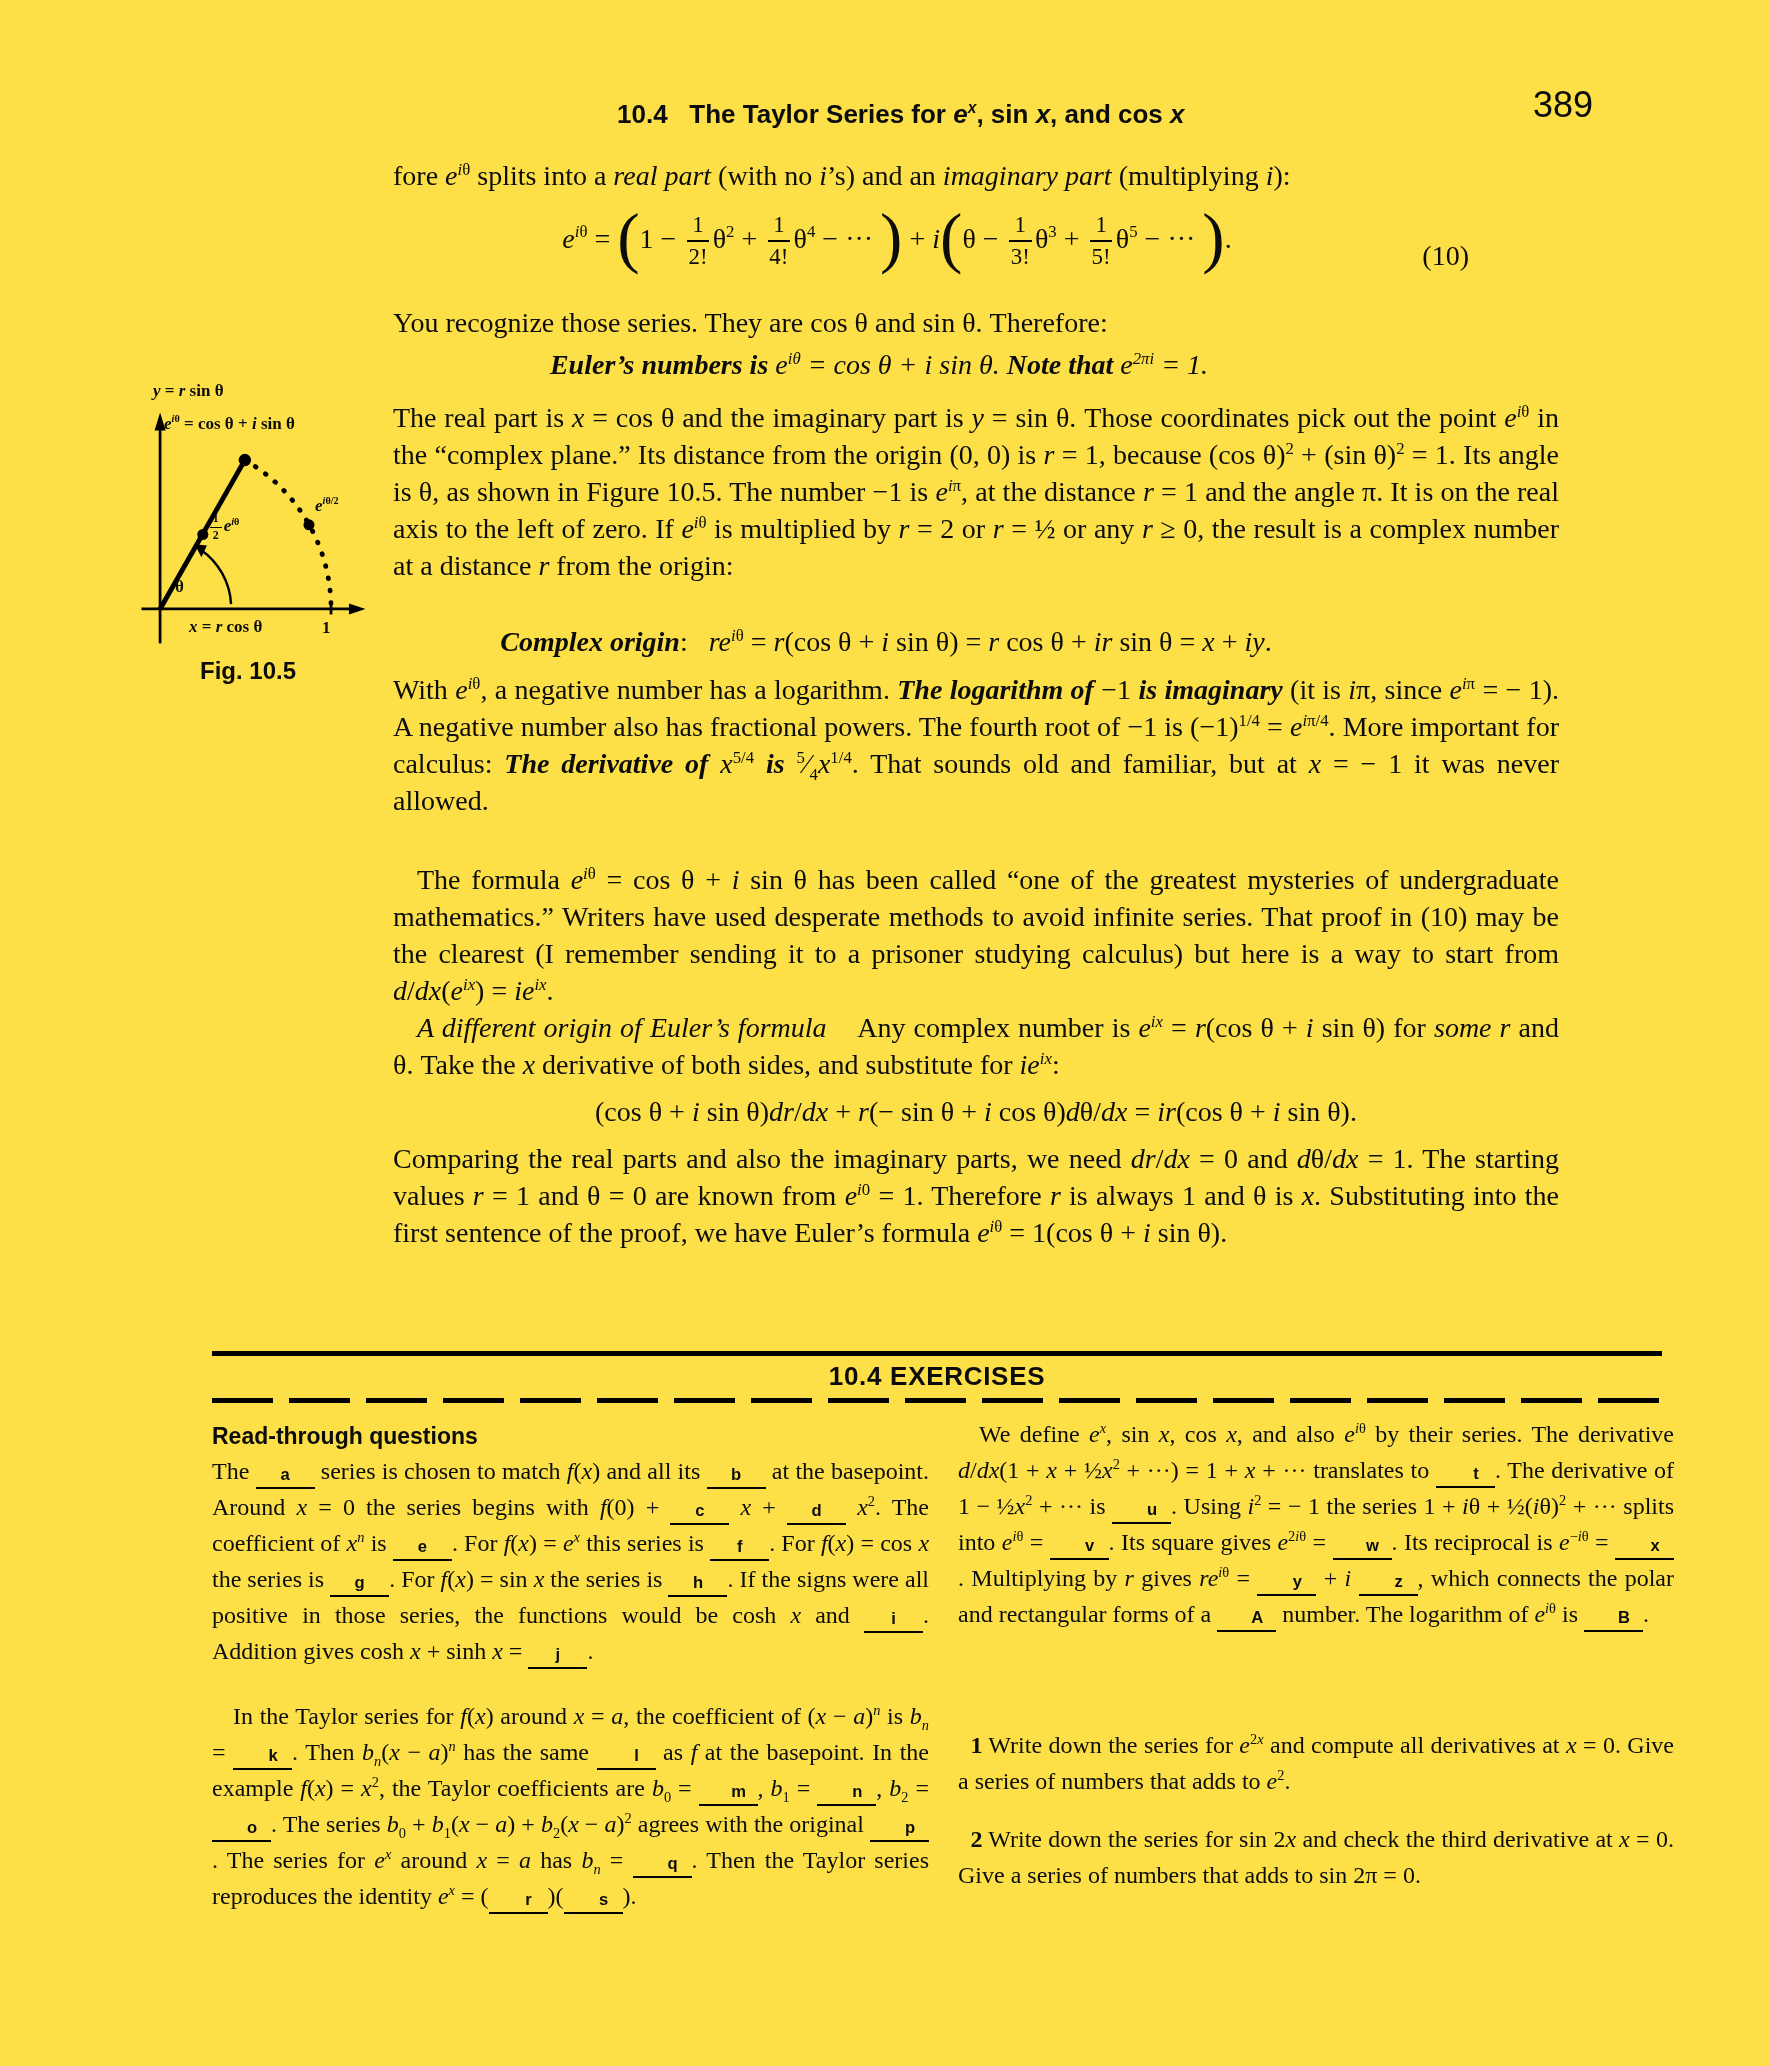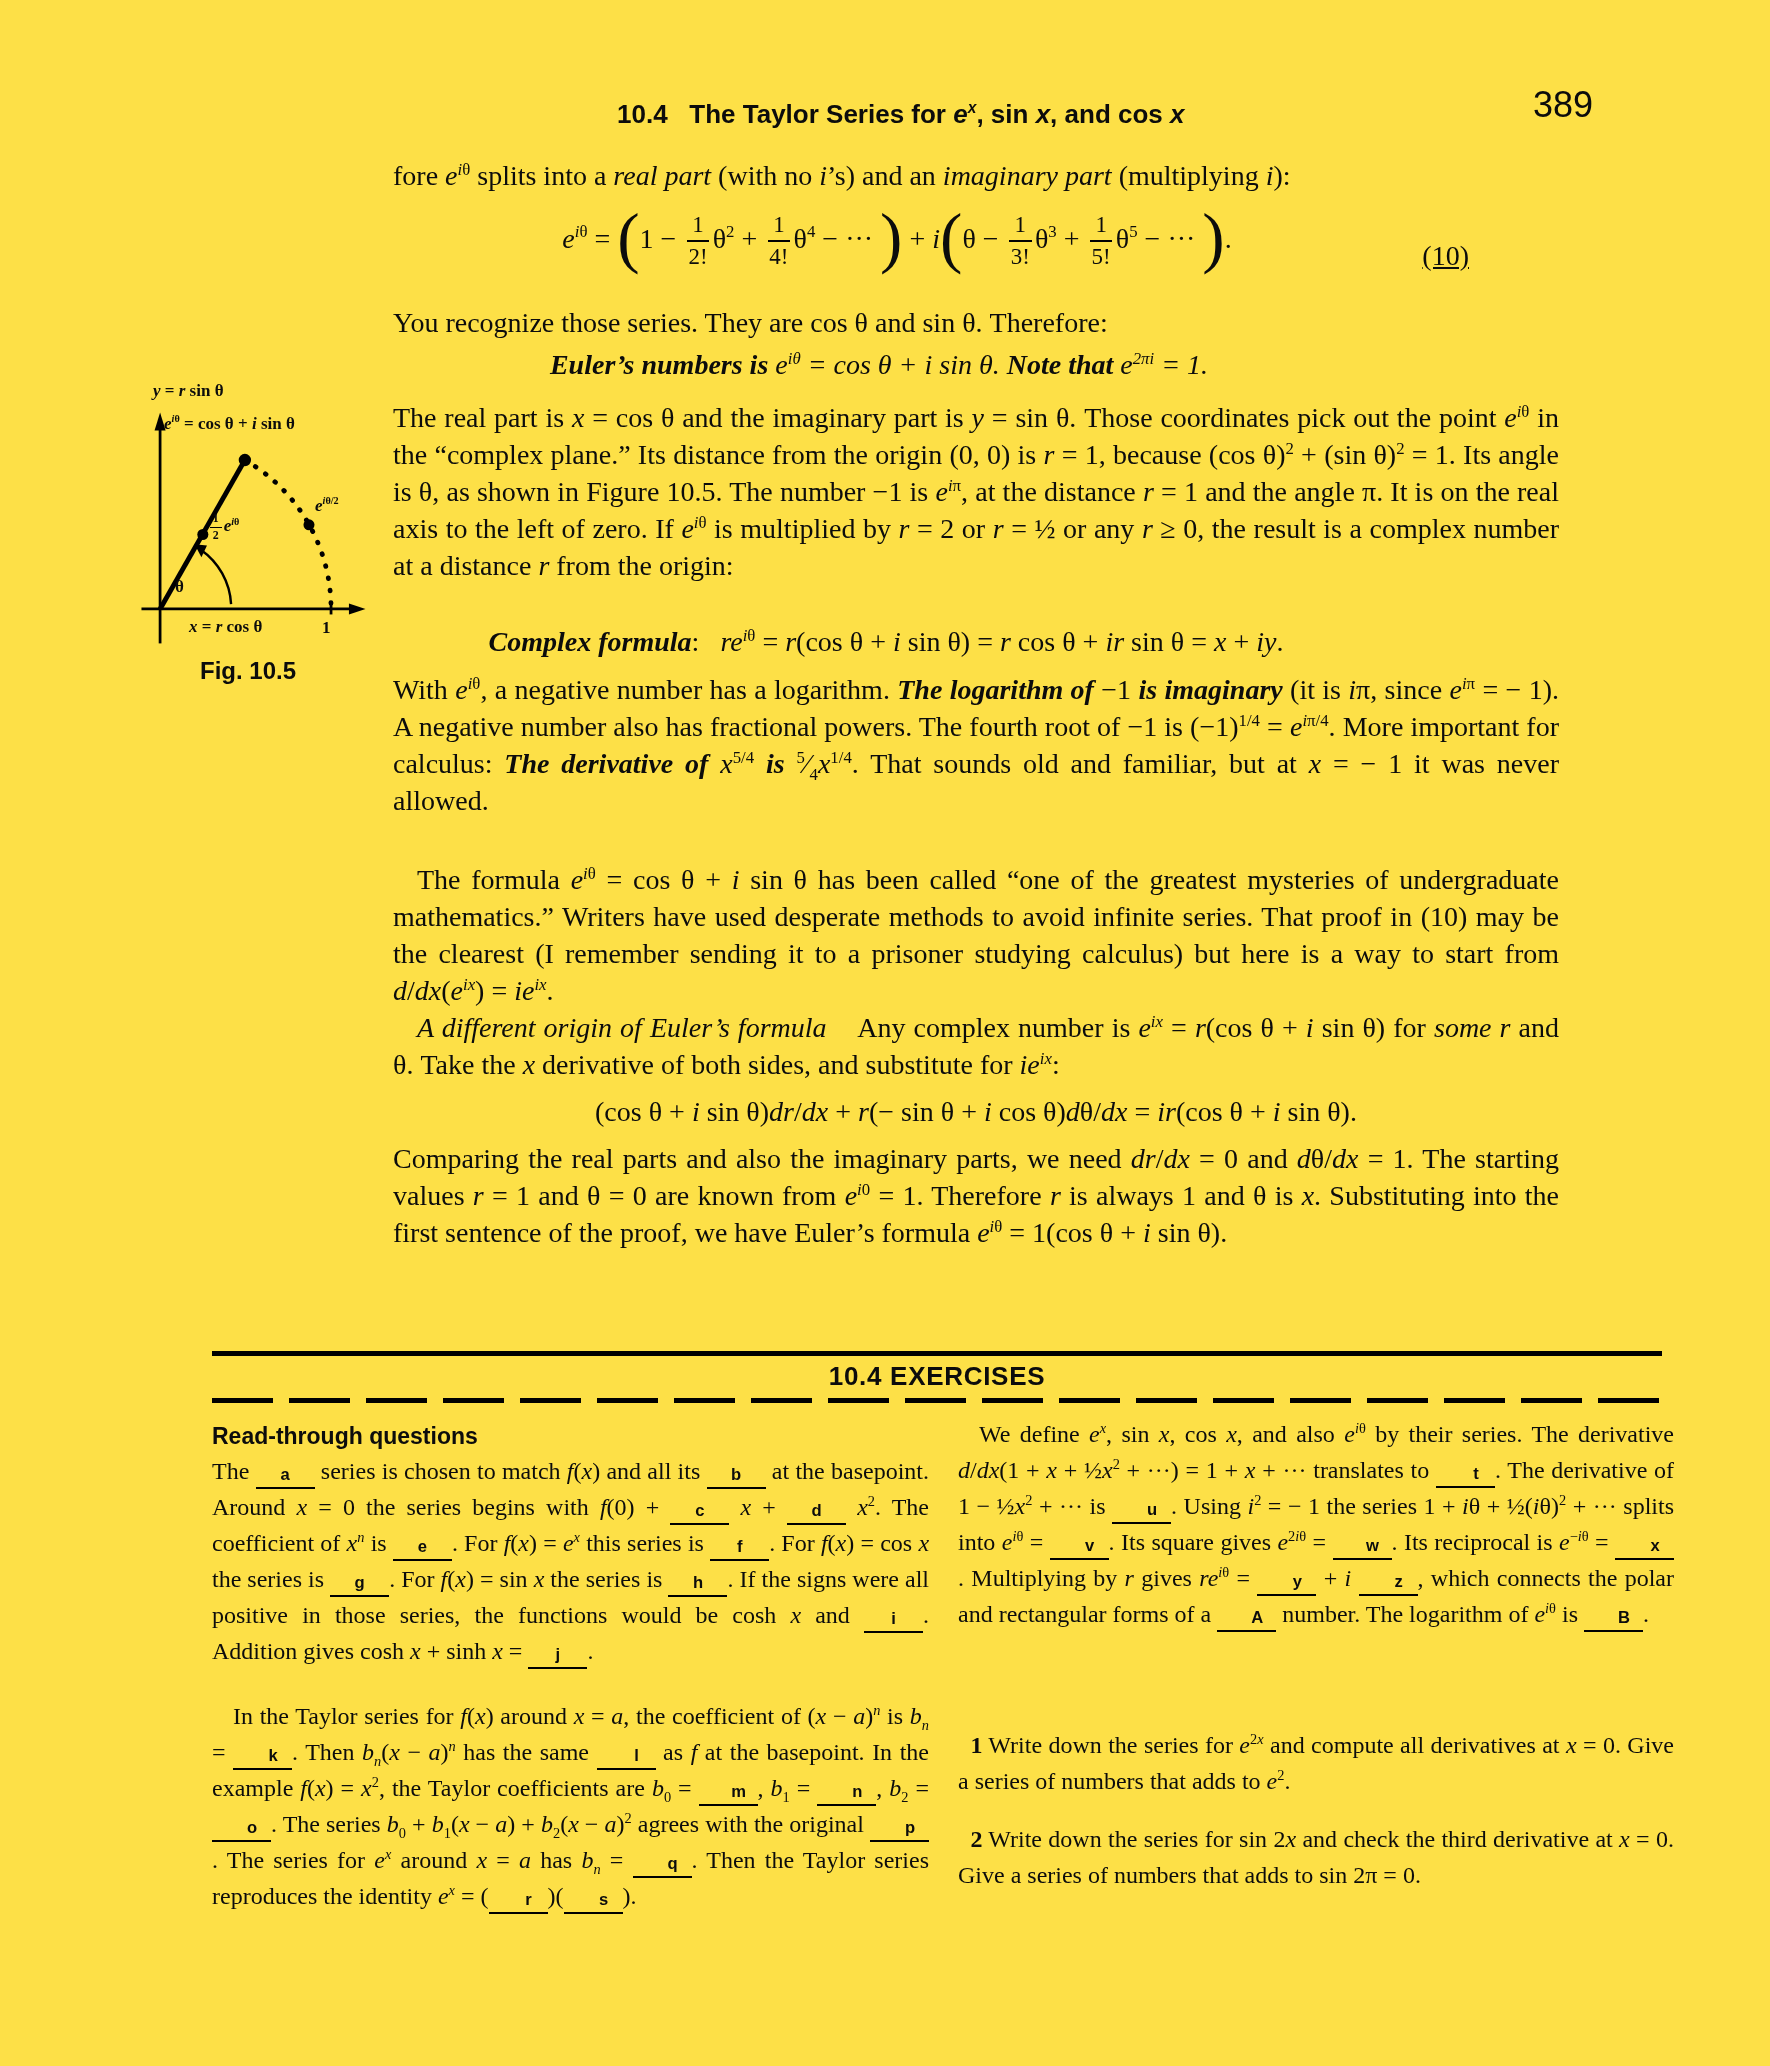--- a/index.html
+++ b/index.html
@@ -68,33 +68,33 @@
         </span>θ<sup>2</sup> + <span class="frac">
           <span class="fn">1</span>
           <span class="fd">4!</span>
         </span>θ<sup>4</sup> − ··· <span class="bp">)</span> + <i>i</i><span class="bp">(</span>θ − <span class="frac">
           <span class="fn">1</span>
           <span class="fd">3!</span>
         </span>θ<sup>3</sup> + <span class="frac">
           <span class="fn">1</span>
           <span class="fd">5!</span>
         </span>θ<sup>5</sup> − ··· <span class="bp">)</span>.</span>
-    <span class="abs" style="right:90px;top:26px;text-decoration:underline;">(10)</span>
+    <span class="abs" style="right:90px;top:26px;">(10)</span>
   </div>
 
   <div class="abs body-text" style="left:393px;top:304px;width:1166px;">You recognize those series. They are cos θ and sin θ. Therefore:</div>
 
   <div class="abs center-line ital" style="left:393px;top:349px;width:1166px;font-size:28px;">
     <span class="shiftL140"><b>Euler’s numbers is</b> e<sup>iθ</sup> = cos θ + i sin θ. <b>Note that</b> e<sup>2πi</sup> = 1.</span>
   </div>
 
   <div class="abs body-text" style="left:393px;top:399px;width:1166px;">The real part is <i>x</i> = cos θ and the imaginary part is <i>y</i> = sin θ. Those coordinates pick out the point <i>e</i><sup><i>i</i>θ</sup> in the “complex plane.” Its distance from the origin (0, 0) is <i>r</i> = 1, because (cos θ)<sup>2</sup> + (sin θ)<sup>2</sup> = 1. Its angle is θ, as shown in Figure 10.5. The number −1 is <i>e</i><sup><i>i</i>π</sup>, at the distance <i>r</i> = 1 and the angle π. It is on the real axis to the left of zero. If <i>e</i><sup><i>i</i>θ</sup> is multiplied by <i>r</i> = 2 or <i>r</i> = ½ or any <i>r</i> ≥ 0, the result is a complex number at a distance <i>r</i> from the origin:</div>
 
   <div class="abs center-line" style="left:393px;top:626px;width:1166px;font-size:28px;">
-    <span class="shiftL130"><b><i>Complex formula</i></b>:&nbsp;&nbsp; <i>re</i><sup><i>i</i>θ</sup> = <i>r</i>(cos θ + <i>i</i> sin θ) = <i>r</i> cos θ + <i>ir</i> sin θ = <i>x</i> + <i>iy</i>.</span>
+    <span class="shiftL130"><b><i>Complex origin</i></b>:&nbsp;&nbsp; <i>re</i><sup><i>i</i>θ</sup> = <i>r</i>(cos θ + <i>i</i> sin θ) = <i>r</i> cos θ + <i>ir</i> sin θ = <i>x</i> + <i>iy</i>.</span>
   </div>
 
   <div class="abs body-text" style="left:393px;top:671px;width:1166px;">With <i>e</i><sup><i>i</i>θ</sup>, a negative number has a logarithm. <b><i>The logarithm of</i></b> −1 <b><i>is imaginary</i></b> (it is <i>i</i>π, since <i>e</i><sup><i>i</i>π</sup> = − 1). A negative number also has fractional powers. The fourth root of −1 is (−1)<sup>1/4</sup> = <i>e</i><sup><i>i</i>π/4</sup>. More important for calculus: <b><i>The derivative of</i></b> <i>x</i><sup>5/4</sup> <b><i>is</i></b> <sup>5</sup>⁄<sub>4</sub><i>x</i><sup>1/4</sup>. That sounds old and familiar, but at <i>x</i> = − 1 it was never allowed.</div>
 
 
   <div class="abs body-text indent35" style="left:393px;top:861px;width:1166px;">The formula <i>e</i><sup><i>i</i>θ</sup> = cos θ + <i>i</i> sin θ has been called “one of the greatest mysteries of undergraduate mathematics.” Writers have used desperate methods to avoid infinite series. That proof in (10) may be the clearest (I remember sending it to a prisoner studying calculus) but here is a way to start from <i>d</i>/<i>dx</i>(<i>e</i><sup><i>ix</i></sup>) = <i>ie</i><sup><i>ix</i></sup>.</div>
 
   <div class="abs body-text indent35" style="left:393px;top:1009px;width:1166px;"><i>A different origin of Euler’s formula</i>&nbsp;&nbsp;&nbsp; Any complex number is <i>e</i><sup><i>ix</i></sup> = <i>r</i>(cos θ + <i>i</i> sin θ) for <i>some r</i> and θ. Take the <i>x</i> derivative of both sides, and substitute for <i>ie</i><sup><i>ix</i></sup>:</div>
 
   <div class="abs center-line" style="left:393px;top:1096px;width:1166px;font-size:28px;">(cos θ + <i>i</i> sin θ)<i>dr</i>/<i>dx</i> + <i>r</i>(− sin θ + <i>i</i> cos θ)<i>d</i>θ/<i>dx</i> = <i>ir</i>(cos θ + <i>i</i> sin θ).</div>

